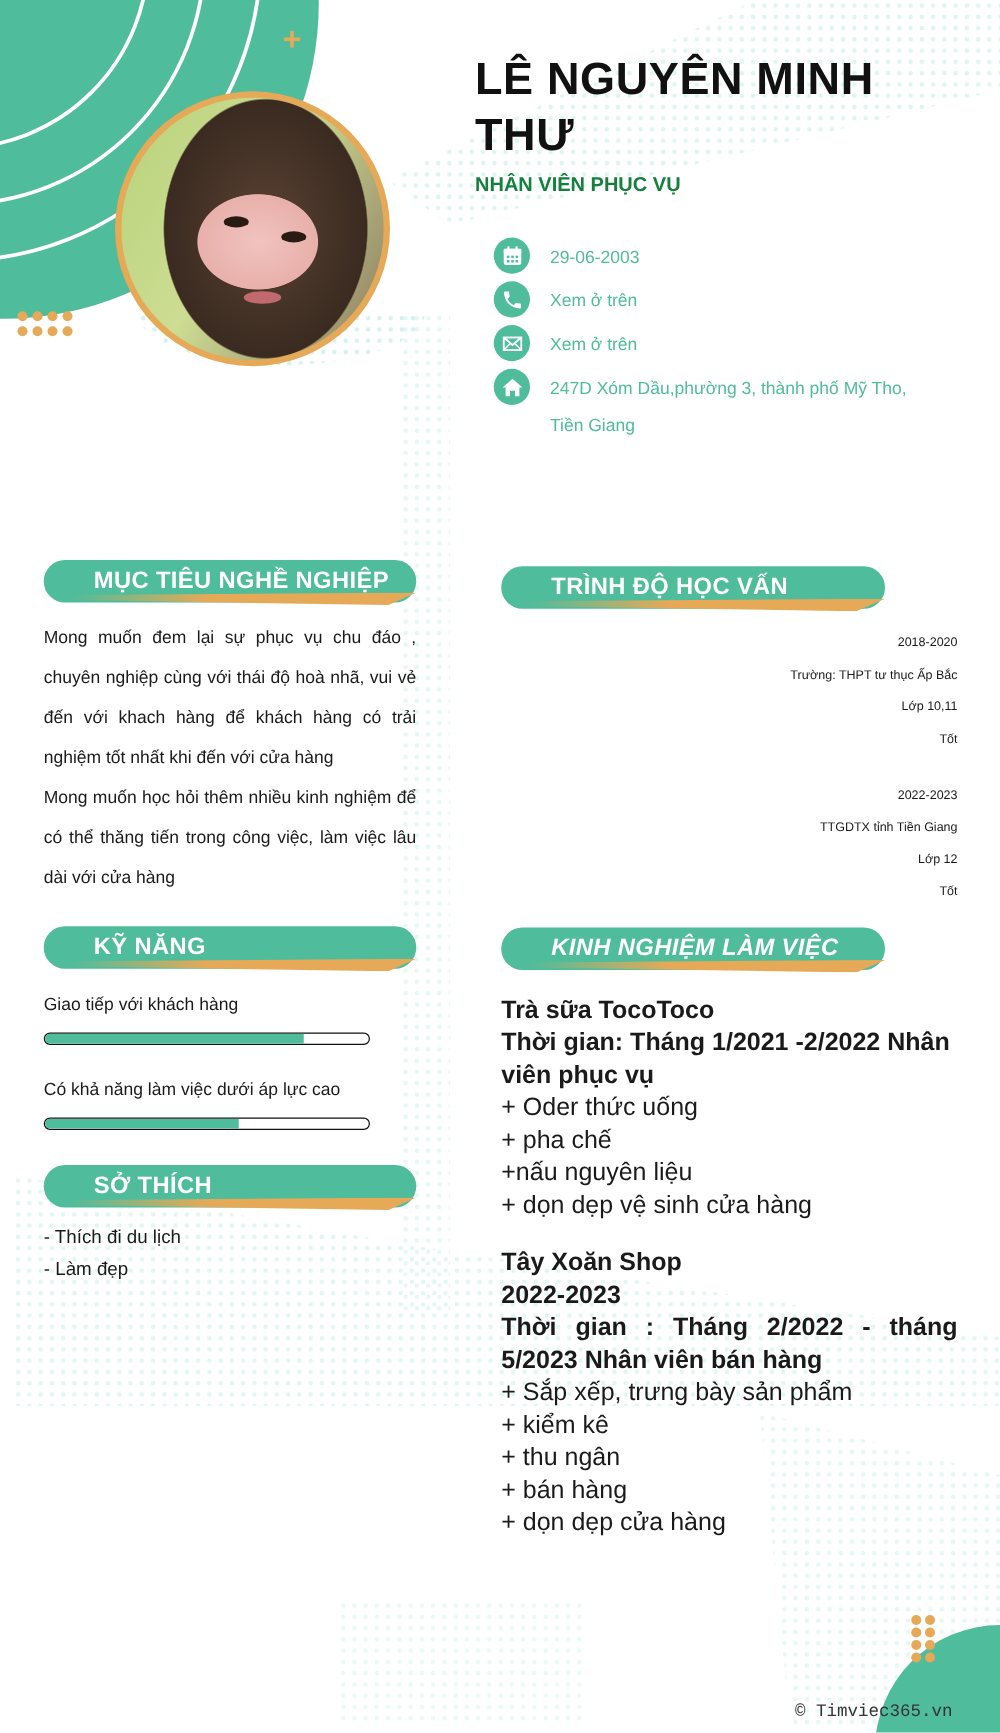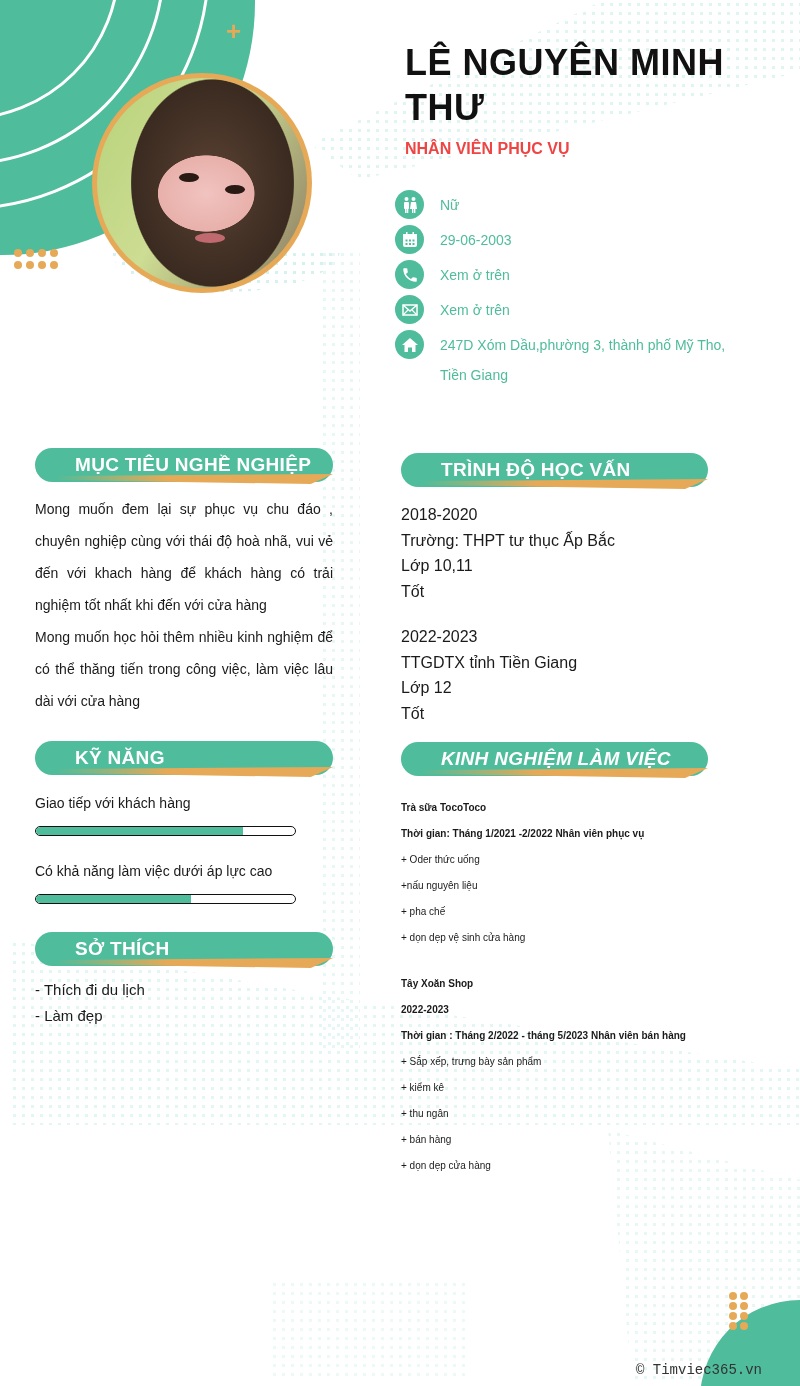--- a/index.html
+++ b/index.html
@@ -45,27 +45,27 @@
     width: 100%; height: 100%; border-radius: 50%;
     background:
       radial-gradient(ellipse 38% 30% at 52% 55%, #f1c3c0 0%, #e8b0aa 60%, transparent 61%),
       radial-gradient(ellipse 55% 70% at 55% 50%, #5a4233 0%, #3a2a20 70%, transparent 71%),
       linear-gradient(120deg, #b7d27a 0%, #cddd93 45%, #8d7b62 100%);
     position: relative; overflow: hidden;
   }
   .photo .eye { position: absolute; width: 20px; height: 9px; background: #2a1a14; border-radius: 50%; }
   .photo .lip { position: absolute; left: 98px; top: 155px; width: 30px; height: 10px; background: #c06a6f; border-radius: 50%; }
 
-  .header { position: absolute; left: 405px; top: 40px; width: 380px; }
+  .header { position: absolute; left: 380px; top: 40px; width: 380px; }
   .name {
     font-size: 36px; font-weight: bold; line-height: 45px; color: #111;
     letter-spacing: 0.5px;
   }
   .position {
-    margin-top: 10px; font-size: 16px; font-weight: bold; color: #ef4444;
+    margin-top: 10px; font-size: 16px; font-weight: bold; color: #15803d;
   }
   .contact { position: absolute; left: 395px; top: 190px; width: 380px; }
   .contact-row { display: flex; align-items: flex-start; height: 35px; }
   .contact-row .ic {
     width: 29px; height: 29px; border-radius: 50%; background: #4fbc9b;
     display: flex; align-items: center; justify-content: center; flex-shrink: 0;
   }
   .contact-row .txt {
     margin-left: 16px; color: #4fbc9b; font-size: 14px; line-height: 30px;
   }
@@ -97,23 +97,23 @@
   }
   .skill { margin-top: 10px; }
   .skill-name { font-size: 14px; line-height: 22px; }
   .bar {
     margin-top: 12px; height: 10px; width: 261px; border: 1.3px solid #111; border-radius: 6px;
     overflow: hidden; background: #fff;
   }
   .bar-fill { height: 100%; background: #4fbc9b; border-radius: 6px 0 0 6px; }
   .list-line { font-size: 15px; line-height: 26px; }
 
-  .edu-line { font-size: 16px; line-height: 25.5px; }
+  .edu-line { font-size: 10px; line-height: 25.5px; text-align: right; }
   .gap { height: 20px; }
-  .exp-line { font-size: 10px; line-height: 26px; }
+  .exp-line { font-size: 20px; line-height: 26px; }
   .bold { font-weight: bold; }
 
   .deco-br {
     position: absolute; left: 700px; top: 1300px; width: 200px; height: 200px;
     border-radius: 50%; background: #4fbc9b;
   }
   .footer {
     position: absolute; left: 636px; top: 1362px;
     font-family: "Liberation Mono", "DejaVu Sans Mono", monospace; font-size: 14px; color: #333;
   }
@@ -152,35 +152,20 @@
     <div class="lip"></div>
   </div>
 </div>
 
 <div class="header">
   <div class="name">LÊ NGUYÊN MINH THƯ</div>
   <div class="position">NHÂN VIÊN PHỤC VỤ</div>
 </div>
 
 <div class="contact">
-  <div class="contact-row">
-    <span class="ic">
-      <svg width="18" height="18" viewBox="0 0 18 18">
-          <circle cx="5.5" cy="3" r="2" fill="#fff"></circle>
-          <circle cx="12.5" cy="3" r="2" fill="#fff"></circle>
-          <rect x="3" y="6" width="5" height="7" rx="1" fill="#fff"></rect>
-          <rect x="4" y="12" width="1.5" height="5" fill="#fff"></rect>
-          <rect x="5.8" y="12" width="1.5" height="5" fill="#fff"></rect>
-          <path d="M10 6 h5 l1 7 h-7z" fill="#fff"></path>
-          <rect x="11" y="12" width="1.4" height="5" fill="#fff"></rect>
-          <rect x="13" y="12" width="1.4" height="5" fill="#fff"></rect>
-        </svg>
-    </span>
-    <span class="txt">Nữ</span>
-  </div>
   <div class="contact-row">
     <span class="ic">
       <svg width="18" height="18" viewBox="0 0 18 18">
           <rect x="2" y="3" width="14" height="13" rx="2" fill="#fff"></rect>
           <rect x="2" y="3" width="14" height="3.5" fill="#fff"></rect>
           <rect x="5" y="1" width="1.5" height="4" fill="#fff"></rect>
           <rect x="11.5" y="1" width="1.5" height="4" fill="#fff"></rect>
           <g fill="#4fbc9b">
             <rect x="4.5" y="8.5" width="2" height="2"></rect>
             <rect x="8" y="8.5" width="2" height="2"></rect>
@@ -279,22 +264,22 @@
 
   <div class="sec-head" style="margin-top:16px;font-style:italic;">
     <div class="pill"></div>
       <div class="swoosh"></div>
     <div class="label">KINH NGHIỆM LÀM VIỆC</div>
   </div>
   <div style="margin-top:16px;">
     <div class="exp-line bold">Trà sữa TocoToco</div>
     <div class="exp-line bold">Thời gian: Tháng 1/2021 -2/2022 Nhân viên phục vụ</div>
     <div class="exp-line">+ Oder thức uống</div>
+    <div class="exp-line">+ pha chế</div>
     <div class="exp-line">+nấu nguyên liệu</div>
-    <div class="exp-line">+ pha chế</div>
     <div class="exp-line">+ dọn dẹp vệ sinh cửa hàng</div>
   </div>
   <div class="gap"></div>
   <div>
     <div class="exp-line bold">Tây Xoăn Shop</div>
     <div class="exp-line bold">2022-2023</div>
     <div class="exp-line bold" style="text-align:justify;">Thời gian : Tháng 2/2022 - tháng 5/2023 Nhân viên bán hàng</div>
     <div class="exp-line">+ Sắp xếp, trưng bày sản phẩm</div>
     <div class="exp-line">+ kiểm kê</div>
     <div class="exp-line">+ thu ngân</div>

